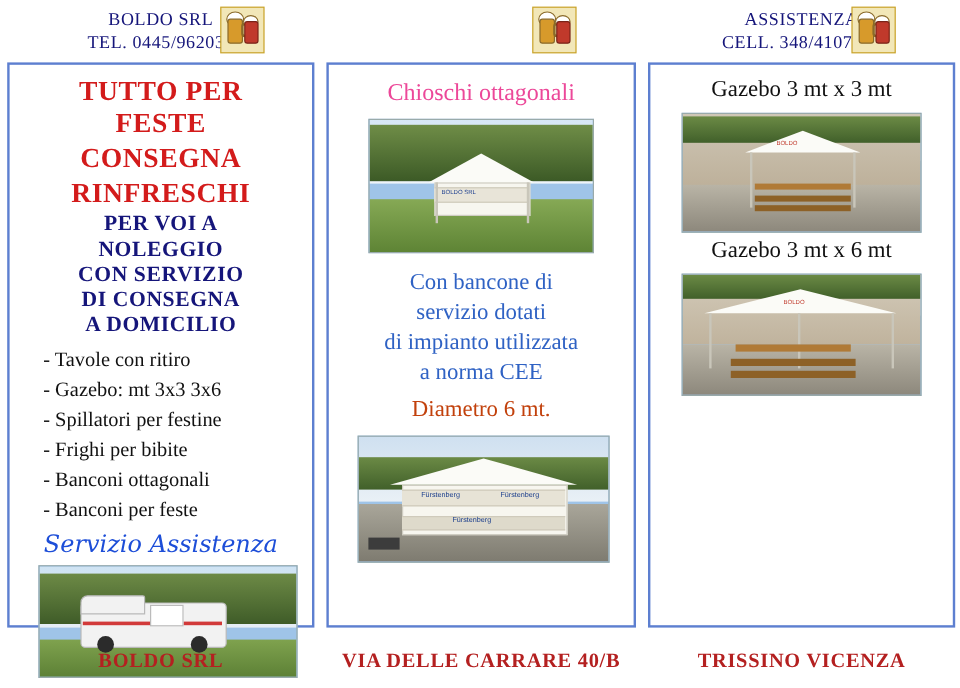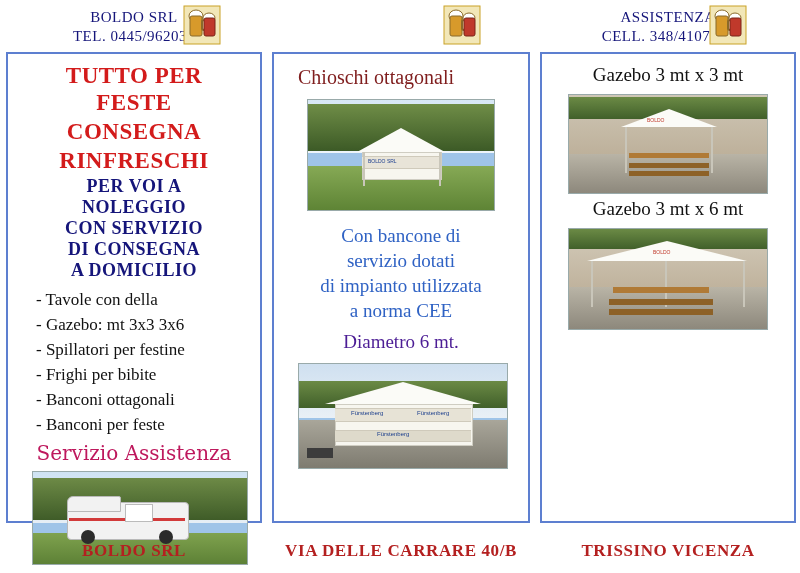--- a/index.html
+++ b/index.html
@@ -112,43 +112,45 @@
     margin-bottom: 6px;
   }
   .bullets {
     margin: 2px 0 0 4px;
     color: #111;
     font-size: 17px;
     line-height: 25px;
   }
   .bullets div { white-space: nowrap; }
   .script-red {
-    color: #be185d;
+    color: #1d4ed8;
     font-family: "DejaVu Serif", serif;
+    font-style: italic;
     font-size: 20px;
     text-align: center;
     margin: 4px 0 6px 0;
   }
 
   
   .mid-title {
+    text-align: center;
     font-size: 20px;
-    color: #7f1d1d;
+    color: #ec4899;
     margin: 6px 0 10px 0;
   }
   .mid-blue {
     text-align: center;
     color: #2f62c4;
     font-size: 19px;
     line-height: 25px;
     margin: 12px 0 8px 0;
   }
   .mid-dia {
     text-align: center;
-    color: #4c1d95;
+    color: #c2410c;
     font-size: 19px;
     margin: 4px 0 10px 0;
   }
 
   
   .right-title {
     text-align: center;
     font-size: 19px;
     color: #111;
     margin: 4px 0 8px 0;
@@ -226,21 +228,21 @@
 
       <div class="blue-block">
         <div>PER VOI A</div>
         <div>NOLEGGIO</div>
         <div>CON SERVIZIO</div>
         <div>DI CONSEGNA</div>
         <div>A DOMICILIO</div>
       </div>
 
       <div class="bullets">
-        <div>- Tavole con della</div>
+        <div>- Tavole con ritiro</div>
         <div>- Gazebo: mt 3x3 3x6</div>
         <div>- Spillatori per festine</div>
         <div>- Frighi per bibite</div>
         <div>- Banconi ottagonali</div>
         <div>- Banconi per feste</div>
       </div>
 
       <div class="script-red">Servizio Assistenza</div>
 
       <div class="photo" style="width:214px;height:92px;">

